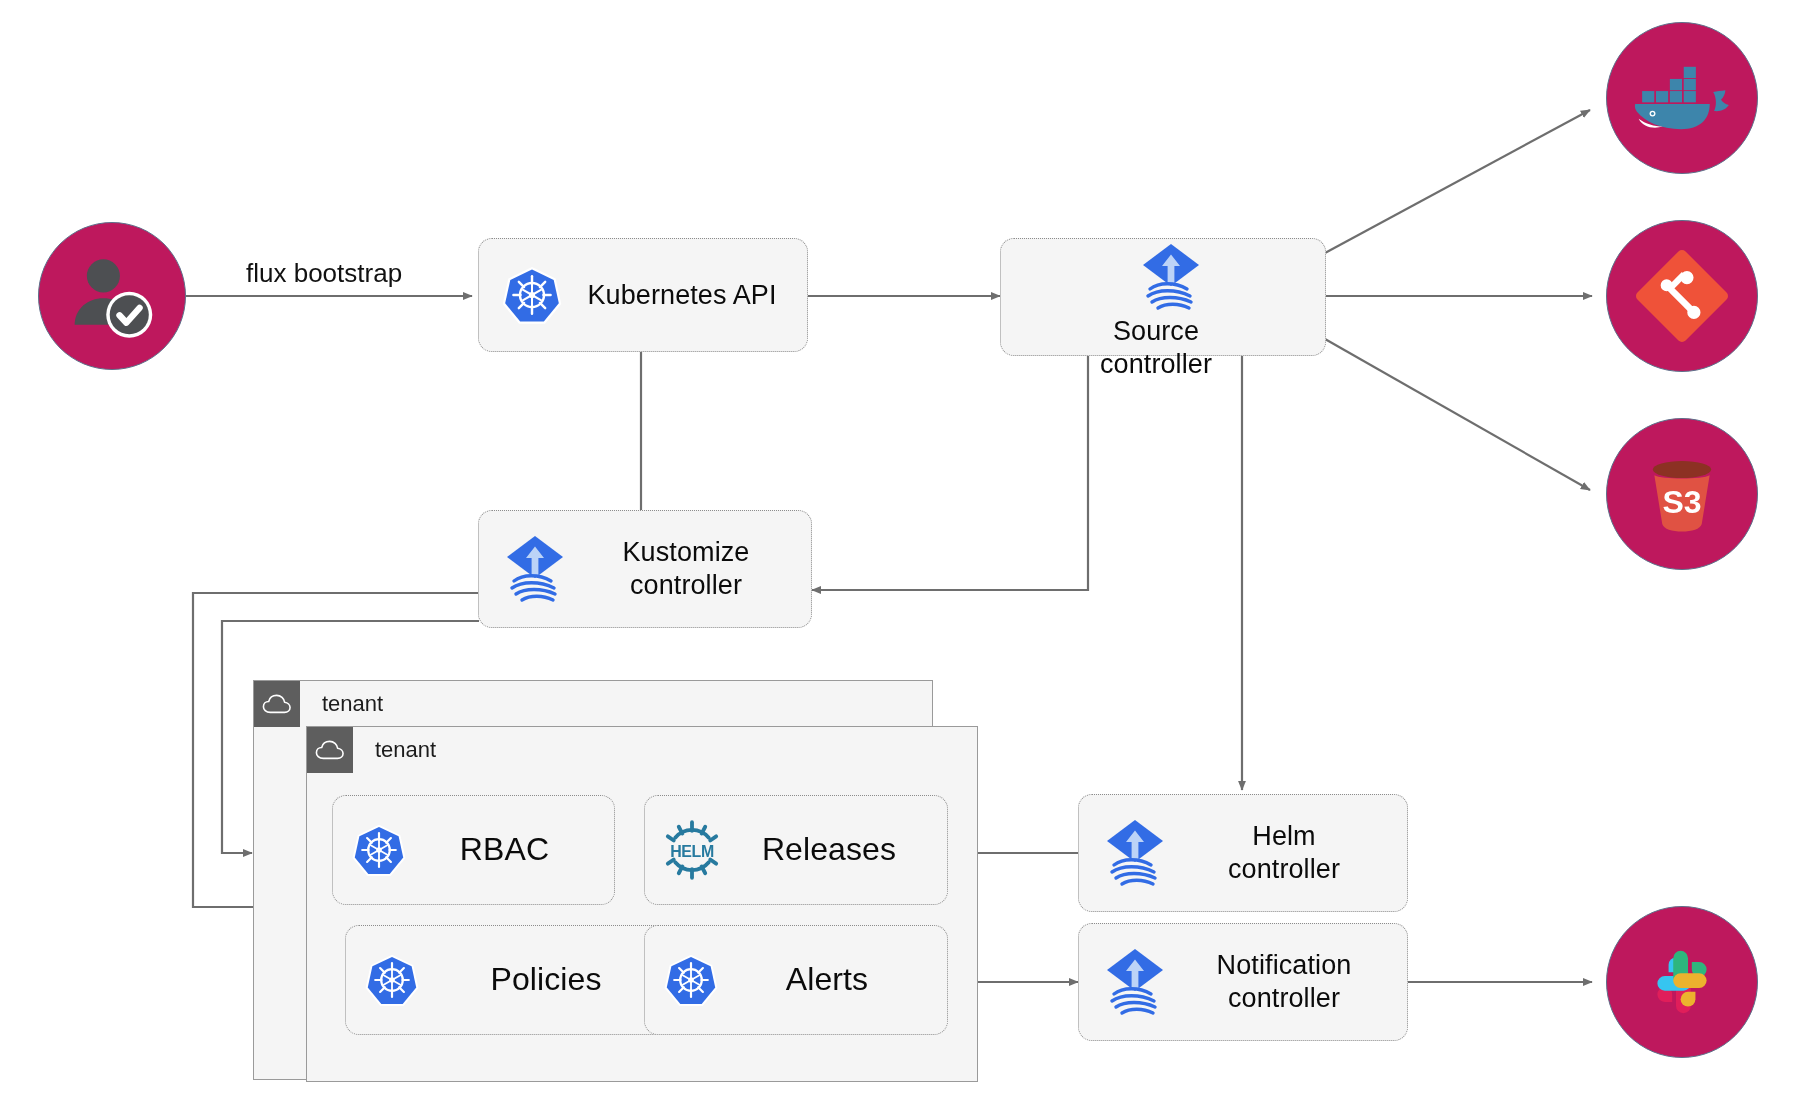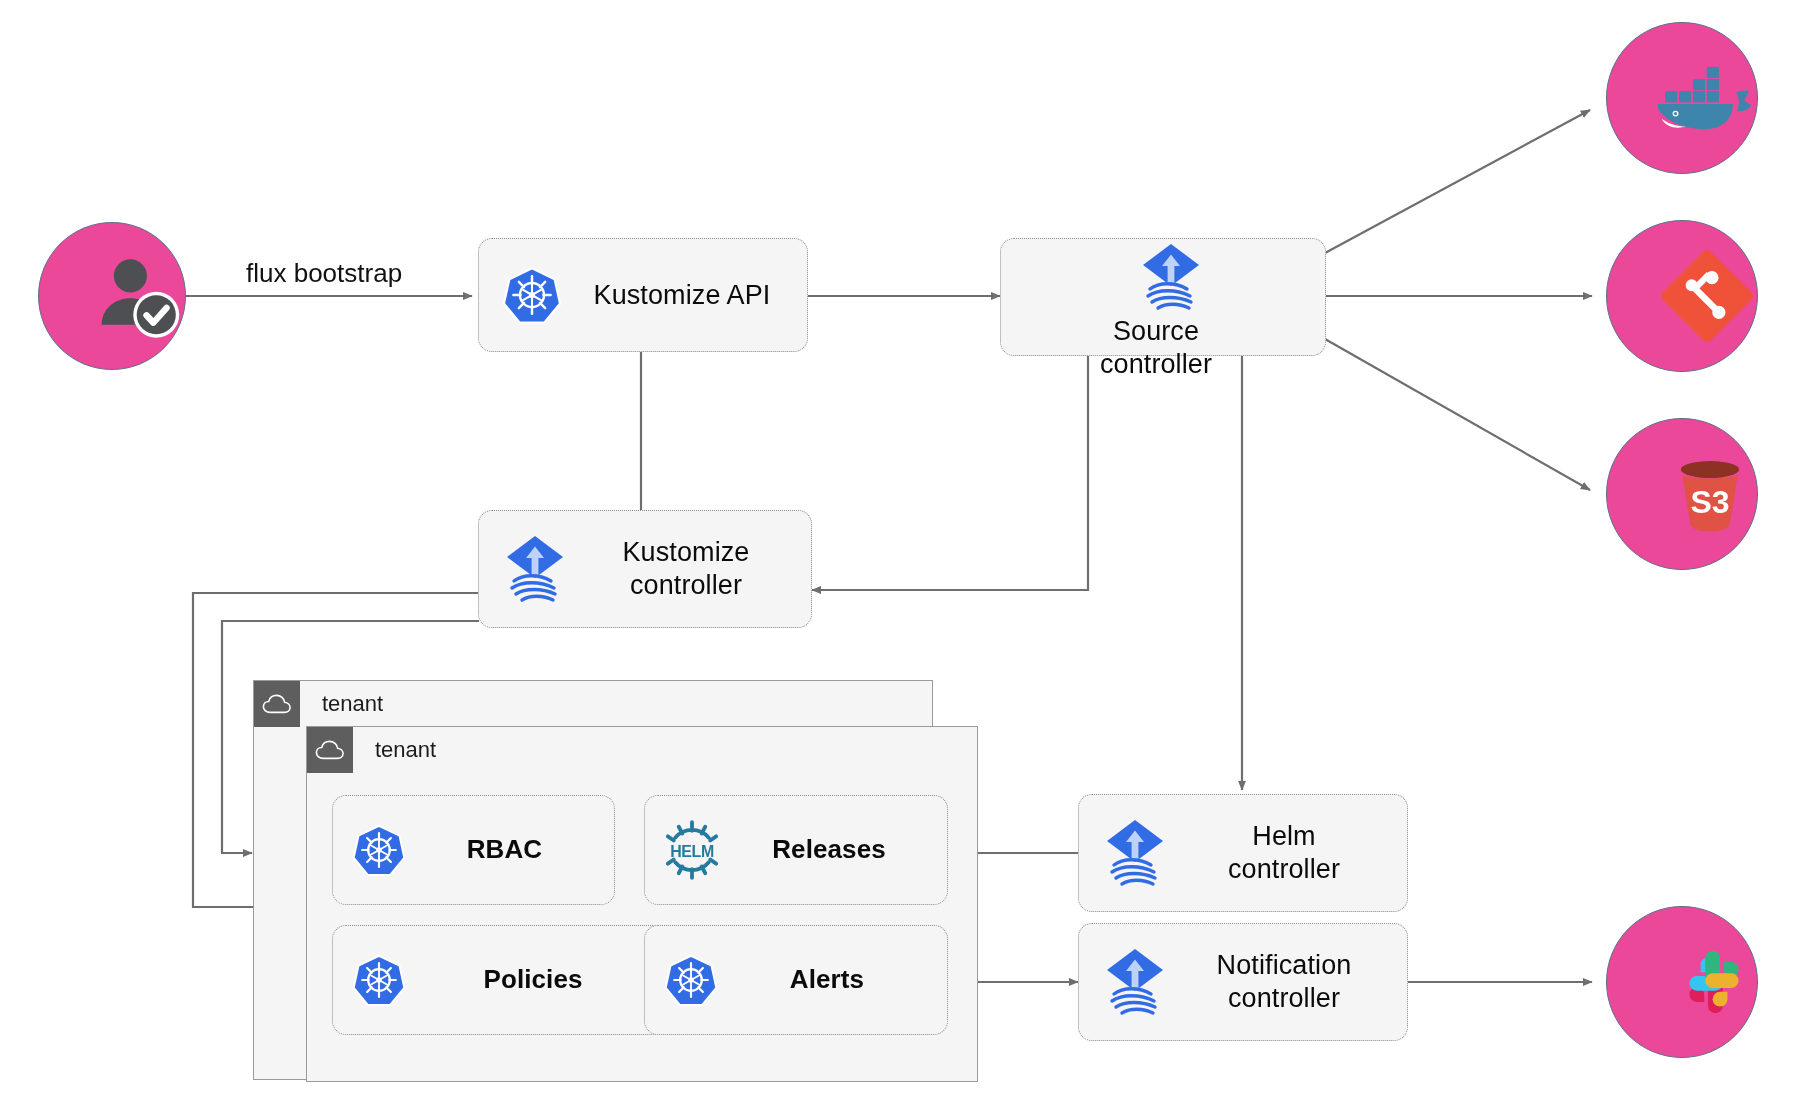--- a/index.html
+++ b/index.html
@@ -15,26 +15,26 @@
     border-radius:14px;
     display:flex;align-items:center;
     box-sizing:border-box;
   }
   .node .ico{flex:0 0 auto;display:flex;align-items:center;justify-content:center;}
   .node .lbl{
     flex:1 1 auto;text-align:center;color:#0b0b0b;
     font-size:27px;line-height:1.22;letter-spacing:.1px;
     padding-right:14px;
   }
-  .tile .lbl{font-size:26px;font-weight:bold;}
+  .tile .lbl{font-size:32px;}
 
   
   .circle{
     position:absolute;border:1.7px solid #5d6f8a;border-radius:50%;
-    background:#ec4899;display:flex;align-items:center;justify-content:flex-end;
+    background:#be185d;display:flex;align-items:center;justify-content:center;
     box-sizing:border-box;
   }
 
   
   .tenant{
     position:absolute;background:#f5f5f5;border:1.6px solid #9a9a9a;
     box-sizing:border-box;
   }
   .tenant .bar{position:absolute;left:0;top:0;display:flex;align-items:center;height:46px;gap:6px;}
   .tenant .cloudbox{
@@ -125,21 +125,21 @@
           <line x1="32" y1="32" x2="32" y2="20.4"></line>
           <line x1="32" y1="32" x2="42" y2="26.2"></line>
           <line x1="32" y1="32" x2="42" y2="37.8"></line>
           <line x1="32" y1="32" x2="32" y2="43.6"></line>
           <line x1="32" y1="32" x2="22" y2="37.8"></line>
           <line x1="32" y1="32" x2="22" y2="26.2"></line>
         </g>
         <circle cx="32" cy="32" r="3.2" fill="#ffffff"></circle>
       </svg>
     </span>
-    <span class="lbl">Kustomize API</span>
+    <span class="lbl">Kubernetes API</span>
   </div>
 
   <div class="node" style="left:1000px;top:238px;width:326px;height:118px;flex-direction:column;">
     <span class="ico" style="padding:0 4px 0 20px;">
       <svg width="72" height="76" viewBox="0 0 72 76">
         <path d="M36 5 L64 26 L36 47 L8 26 Z" fill="#326ce5"></path>
         <path d="M36 15.5 L45 27 L39.4 27 L39.4 44 L32.6 44 L32.6 27 L27 27 Z" fill="#bcd3f7"></path>
         <g stroke="#326ce5" stroke-width="3.4" fill="none" stroke-linecap="round">
           <path d="M15 50 C24 43, 40 43, 52 50"></path>
           <path d="M13 57 C23 50, 41 50, 55 57"></path>
@@ -241,21 +241,21 @@
           <line x1="60.5" y1="19" x2="54" y2="23.6"></line>
           <line x1="7.5" y1="49" x2="14" y2="44.4"></line>
           <line x1="60.5" y1="49" x2="54" y2="44.4"></line>
         </g>
         <text x="34" y="41.5" text-anchor="middle" fill="#277a9f" font-family="Liberation Sans, sans-serif" font-size="17.5" font-weight="bold" letter-spacing="-0.4">HELM</text>
       </svg>
     </span>
     <span class="lbl">Releases</span>
   </div>
 
-  <div class="node tile" style="left:332px;top:925px;width:340px;height:110px;">
+  <div class="node tile" style="left:345px;top:925px;width:340px;height:110px;">
     <span class="ico" style="padding:0 2px 0 18px;">
       <svg width="56" height="56" viewBox="0 0 64 64">
         <path d="M32 3.2 L56.4 15 L62.2 41.2 L45.4 61.6 L18.6 61.6 L1.8 41.2 L7.6 15 Z" fill="#ffffff"></path>
         <path d="M32 5.6 L54.4 16.4 L59.7 40.6 L44.2 59.4 L19.8 59.4 L4.3 40.6 L9.6 16.4 Z" fill="#326ce5"></path>
         <g stroke="#ffffff" stroke-width="2.5" stroke-linecap="round" fill="none">
           <circle cx="32" cy="32" r="12.4"></circle>
           <line x1="32" y1="12.6" x2="32" y2="20.2"></line>
             <line x1="32" y1="43.8" x2="32" y2="51.4"></line>
           <line x1="12.8" y1="32" x2="20.2" y2="32"></line>
             <line x1="43.8" y1="32" x2="51.2" y2="32"></line>

